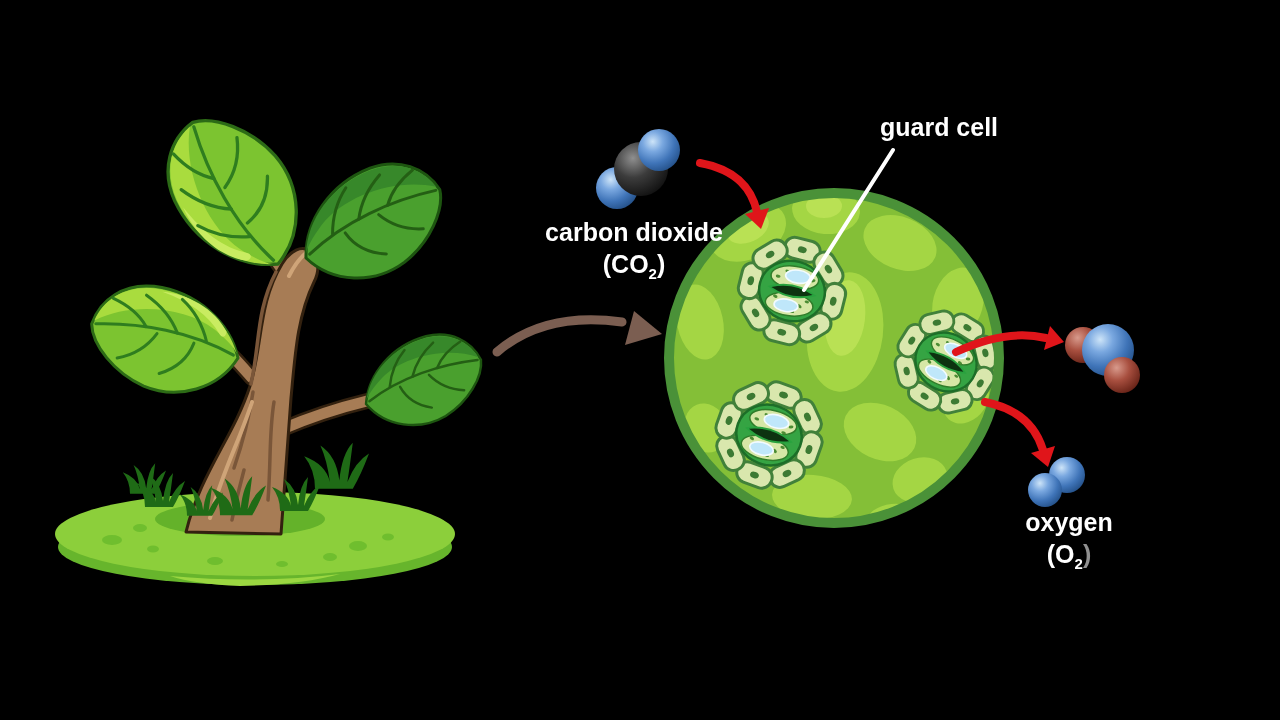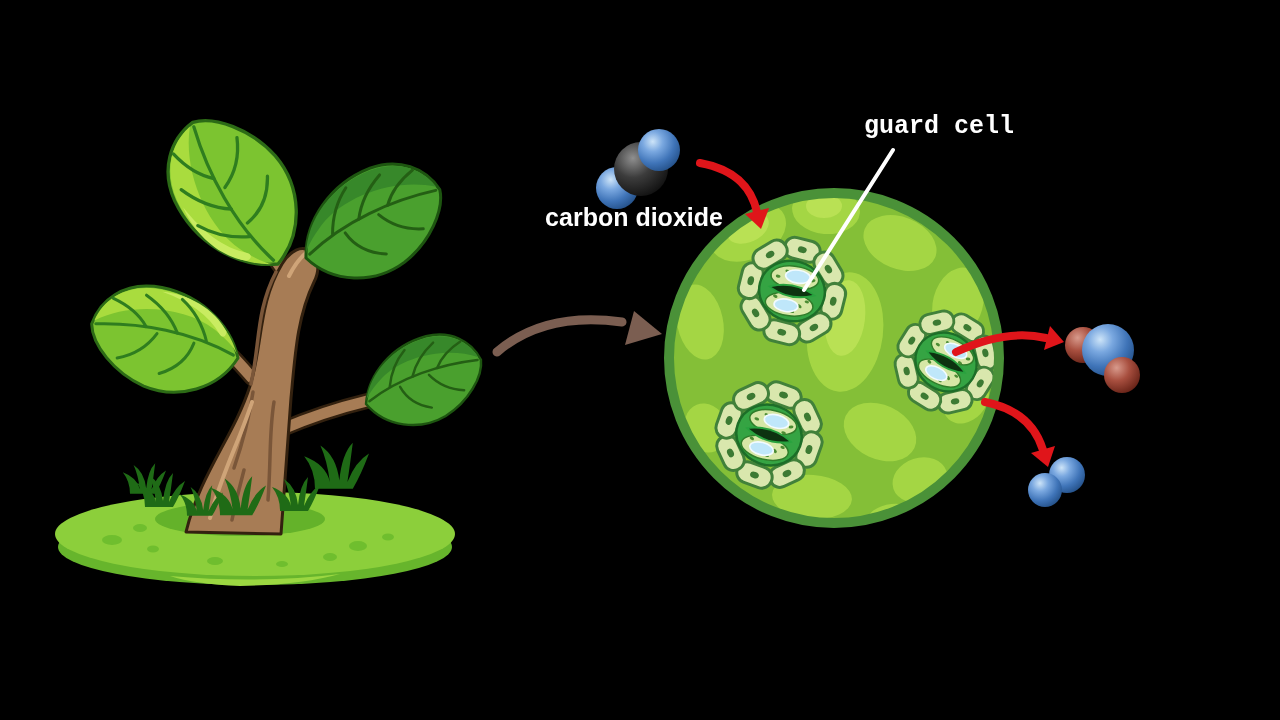--- a/index.html
+++ b/index.html
@@ -1,21 +1,21 @@
 <!DOCTYPE html>
 <html><head>
 <meta charset="utf-8">
 <style>
   html,body{margin:0;padding:0;background:#000;}
   #stage{position:relative;width:1280px;height:720px;background:#000;overflow:hidden;font-family:"Liberation Sans",sans-serif;}
   #scene{position:absolute;left:0;top:0;width:1280px;height:720px;}
   .label{position:absolute;color:#ffffff;font-weight:bold;font-size:25px;line-height:32px;white-space:nowrap;}
   .label sub{font-size:15px;}
-  #label-co2{left:509px;top:201px;width:250px;text-align:center;}
-  #label-guard{left:839px;top:111px;width:200px;text-align:center;font-family:Liberation Mono, monospace;}
+  #label-co2{left:509px;top:216px;width:250px;text-align:center;}
+  #label-guard{left:839px;top:111px;width:200px;text-align:center;}
   #label-water{left:1149px;top:333px;text-align:left;}
   #label-oxygen{left:989px;top:506px;width:160px;text-align:center;}
   .fade{color:#909090;}
   .leaf.light{--base:#7cc430;--lens:#a9dc3e;--cres:#c9ec61;--vein:#2f7d1f;--edge:#2c6b16;}
   .leaf.dark{--base:#4aa02e;--lens:#37882a;--cres:transparent;--vein:#245f14;--edge:#1d5510;}
 </style>
 </head>
 <body>
 
 <div id="stage">
@@ -234,20 +234,25 @@
     <circle cx="1122" cy="375" r="18" fill="url(#gradRed)"></circle>
   </g>
   <g>
     <circle cx="1067" cy="475" r="18" fill="url(#gradBlue)"></circle>
     <circle cx="1045" cy="490" r="17" fill="url(#gradBlue)"></circle>
   </g>
 </svg>
 
 <div class="label" id="label-co2">
   <div>carbon dioxide</div>
+  <div><span>(CO</span><sub>2</sub><span>)</span></div>
 </div>
 
 <div class="label" id="label-guard">
   <div>guard cell</div>
 </div>
 
 
+<div class="label" id="label-oxygen">
+  <div>oxygen</div>
+  <div><span>(O</span><sub>2</sub><span class="fade">)</span></div>
+</div>
 </div>
 
 </body></html>

